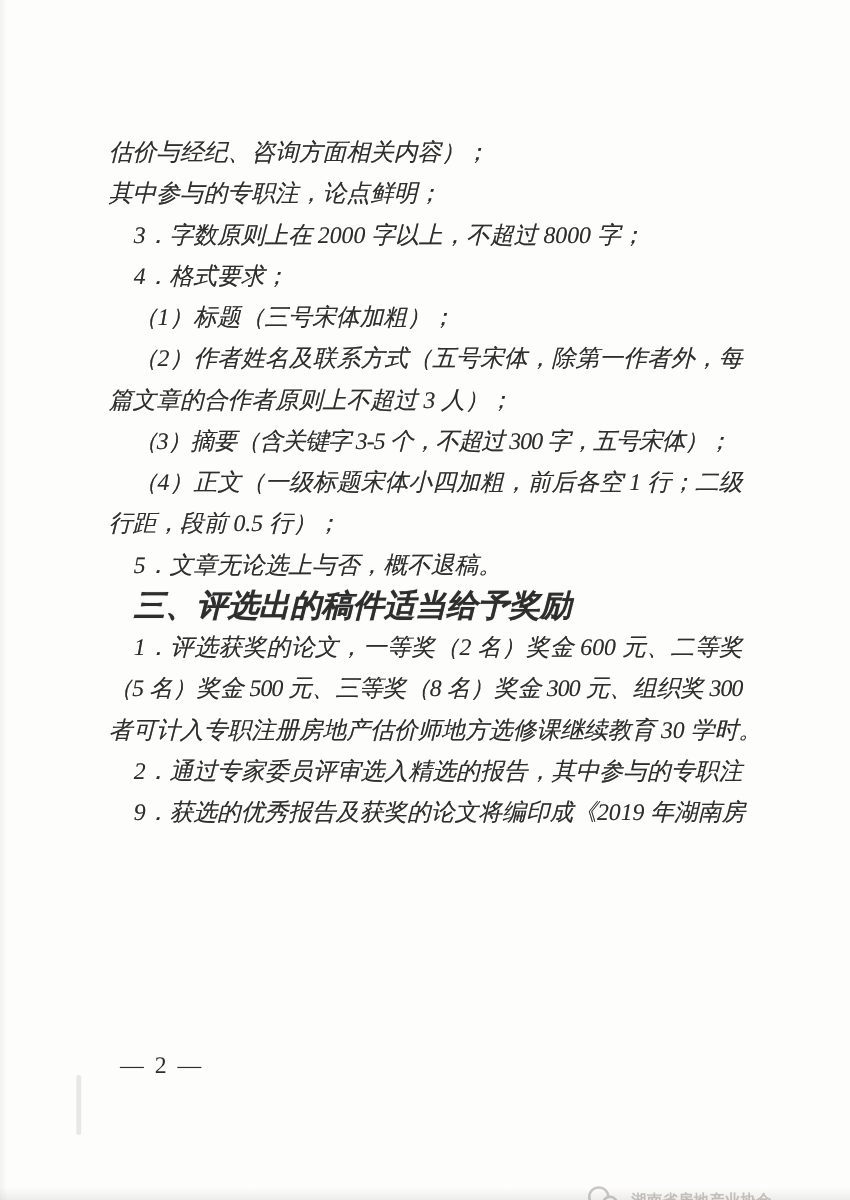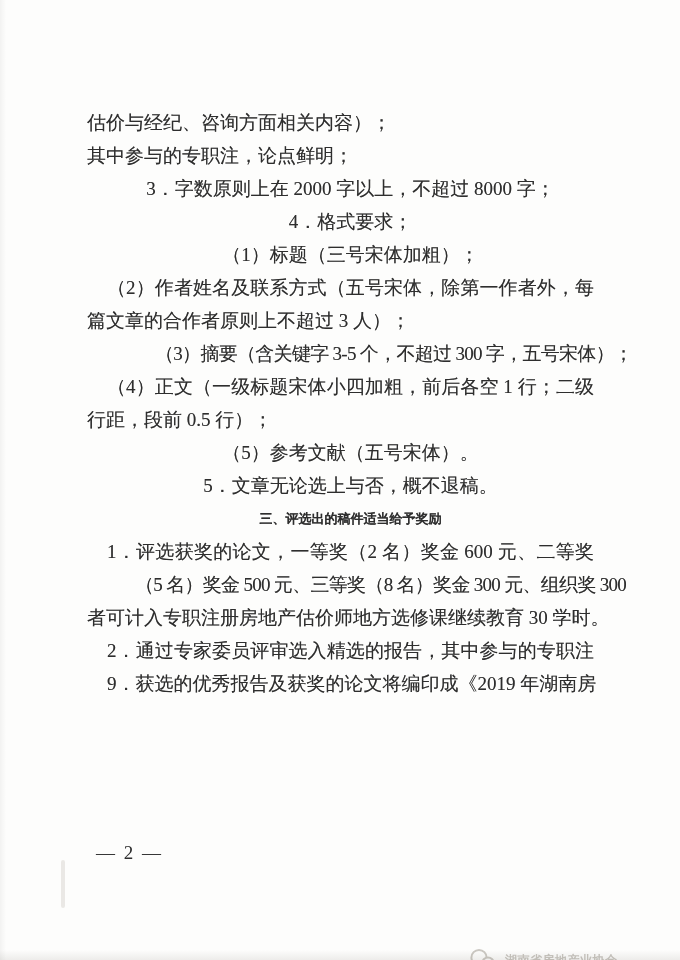--- a/index.html
+++ b/index.html
@@ -19,28 +19,29 @@
     position: absolute;
     left: 87px; top: 106px;
     width: 507px;
   }
   .line {
     height: 33px;
     line-height: 33px;
     font-size: 19px;
     white-space: nowrap;
     text-shadow: 0 0 0.5px rgba(40,40,40,0.45);
+    font-style: italic;
   }
-  .indent { text-indent: 20px; text-align: center; }
+  .indent { text-indent: 20px; }
   .fill { text-align: justify; text-align-last: justify; }
-  .tight { letter-spacing: -0.7px; margin-left: 48px; }
+  .tight { letter-spacing: -0.7px; }
   .heading {
     font-family: "Liberation Sans", "DejaVu Sans", sans-serif;
     font-weight: bold;
-    font-size: 13px;
+    font-size: 25px;
     text-shadow: 0 0 0.6px rgba(40,40,40,0.6);
   }
   .page-number {
     position: absolute;
     left: 96px; top: 842px;
     font-size: 19px;
     letter-spacing: 2px;
     line-height: 22px;
   }
   .footer-watermark {
@@ -88,21 +89,20 @@
     <div class="line">估价与经纪、咨询方面相关内容）；</div>
     <div class="line">其中参与的专职注，论点鲜明；</div>
     <div class="line indent">3．字数原则上在 2000 字以上，不超过 8000 字；</div>
     <div class="line indent">4．格式要求；</div>
     <div class="line indent">（1）标题（三号宋体加粗）；</div>
     <div class="line indent fill">（2）作者姓名及联系方式（五号宋体，除第一作者外，每</div>
     <div class="line">篇文章的合作者原则上不超过 3 人）；</div>
     <div class="line indent tight">（3）摘要（含关键字 3-5 个，不超过 300 字，五号宋体）；</div>
     <div class="line indent fill">（4）正文（一级标题宋体小四加粗，前后各空 1 行；二级</div>
     <div class="line">行距，段前 0.5 行）；</div>
-    <div class="line indent">（5）参考文献（五号宋体）。</div>
     <div class="line indent">5．文章无论选上与否，概不退稿。</div>
     <div class="line indent heading">三、评选出的稿件适当给予奖励</div>
     <div class="line indent fill">1．评选获奖的论文，一等奖（2 名）奖金 600 元、二等奖</div>
     <div class="line fill tight">（5 名）奖金 500 元、三等奖（8 名）奖金 300 元、组织奖 300</div>
     <div class="line">者可计入专职注册房地产估价师地方选修课继续教育 30 学时。</div>
     <div class="line indent fill">2．通过专家委员评审选入精选的报告，其中参与的专职注</div>
     <div class="line indent fill">9．获选的优秀报告及获奖的论文将编印成《2019 年湖南房</div>
   </div>
 
   <div class="page-number">— 2 —</div>

